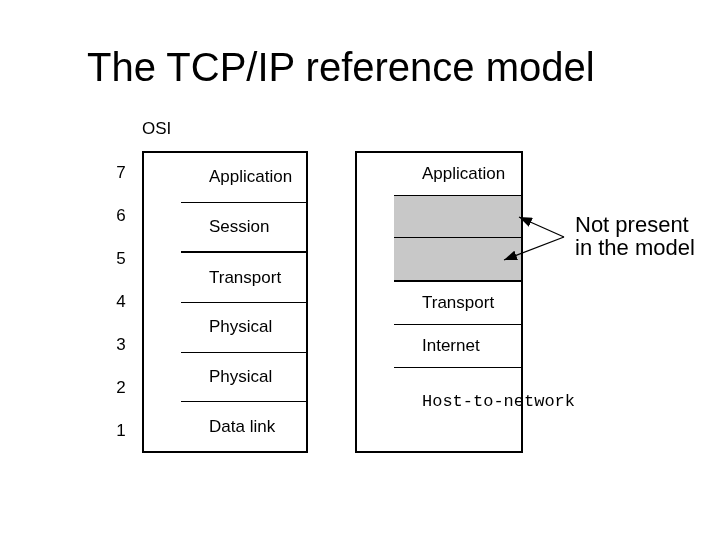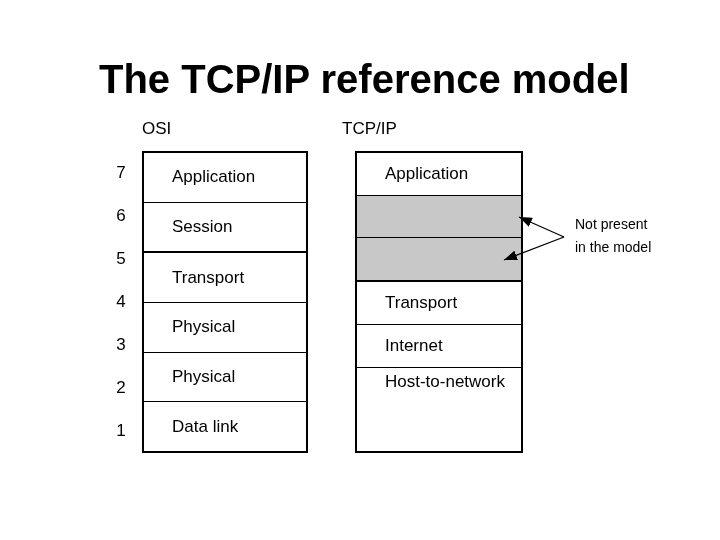--- a/index.html
+++ b/index.html
@@ -13,23 +13,23 @@
     height: 540px;
     background: #ffffff;
     overflow: hidden;
     font-family: "Liberation Sans", sans-serif;
     color: #000000;
   }
   .title {
     position: absolute;
     left: 83px;
     top: 41px;
-    margin: 16px;
+    margin: 4px;
     font-size: 40px;
-    font-weight: 700;
+    font-weight: 400;
     line-height: 1.1;
     color: #000000;
     white-space: nowrap;
   }
   .col-header {
     position: absolute;
     top: 119px;
     font-size: 17px;
     line-height: 20px;
     white-space: nowrap;
@@ -56,66 +56,66 @@
 
   .stack {
     position: absolute;
     top: 151px;
     height: 302px;
     border: 2px solid #000000;
     box-sizing: border-box;
     display: flex;
     flex-direction: column;
     background: #ffffff;
+    padding-left: 37px;
   }
   .osi-stack   { left: 142px; width: 166px; }
   .tcpip-stack { left: 355px; width: 168px; }
 
   .trow {
     flex: 1 1 0;
     display: flex;
     align-items: center;
     padding-left: 28px;
     font-size: 17px;
     border-bottom: 1px solid #000000;
     box-sizing: border-box;
     white-space: nowrap;
   }
   .trow:last-child { border-bottom: none; }
   .trow.sep-thick { border-bottom-width: 2px; }
   .trow.shaded { background: #c8c8c8; }
   .trow.tall { flex: 2 1 0; align-items: flex-start; }
-  .trow.tall span { margin-top: 4px; }
+  .trow.tall span { margin-top: 24px; font-family: Liberation Mono, monospace; }
 
   .arrows {
     position: absolute;
     left: 0;
     top: 0;
     width: 720px;
     height: 540px;
     pointer-events: none;
   }
   .annotation {
     position: absolute;
     left: 575px;
     top: 213px;
-    font-size: 14px;
+    font-size: 22px;
     line-height: 23px;
     white-space: nowrap;
   }
 </style>
 </head>
 <body>
 
 <div class="slide">
 
   <h1 class="title">The TCP/IP reference model</h1>
 
   <div class="col-header osi-header">OSI</div>
-  <div class="col-header tcpip-header">TCP/IP</div>
 
   <div class="numbers">
     <div class="num">7</div>
     <div class="num">6</div>
     <div class="num">5</div>
     <div class="num">4</div>
     <div class="num">3</div>
     <div class="num">2</div>
     <div class="num">1</div>
   </div>

